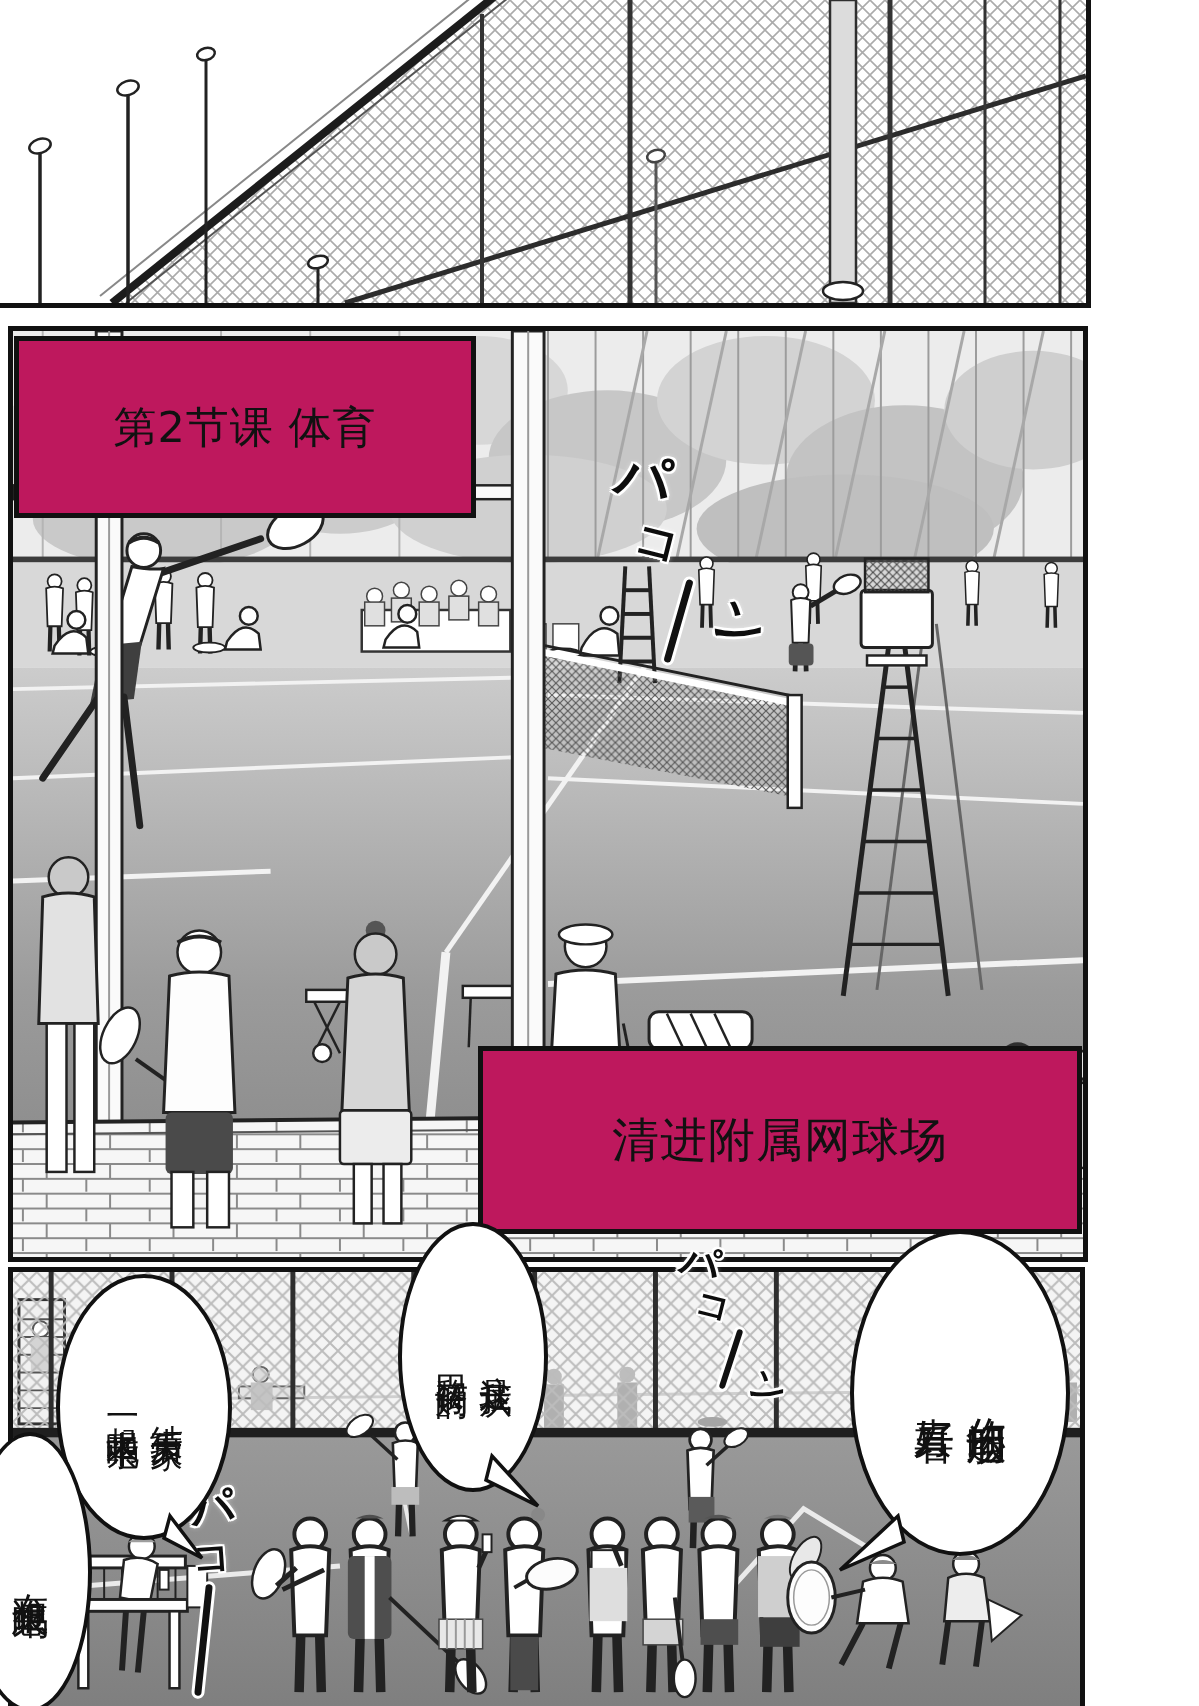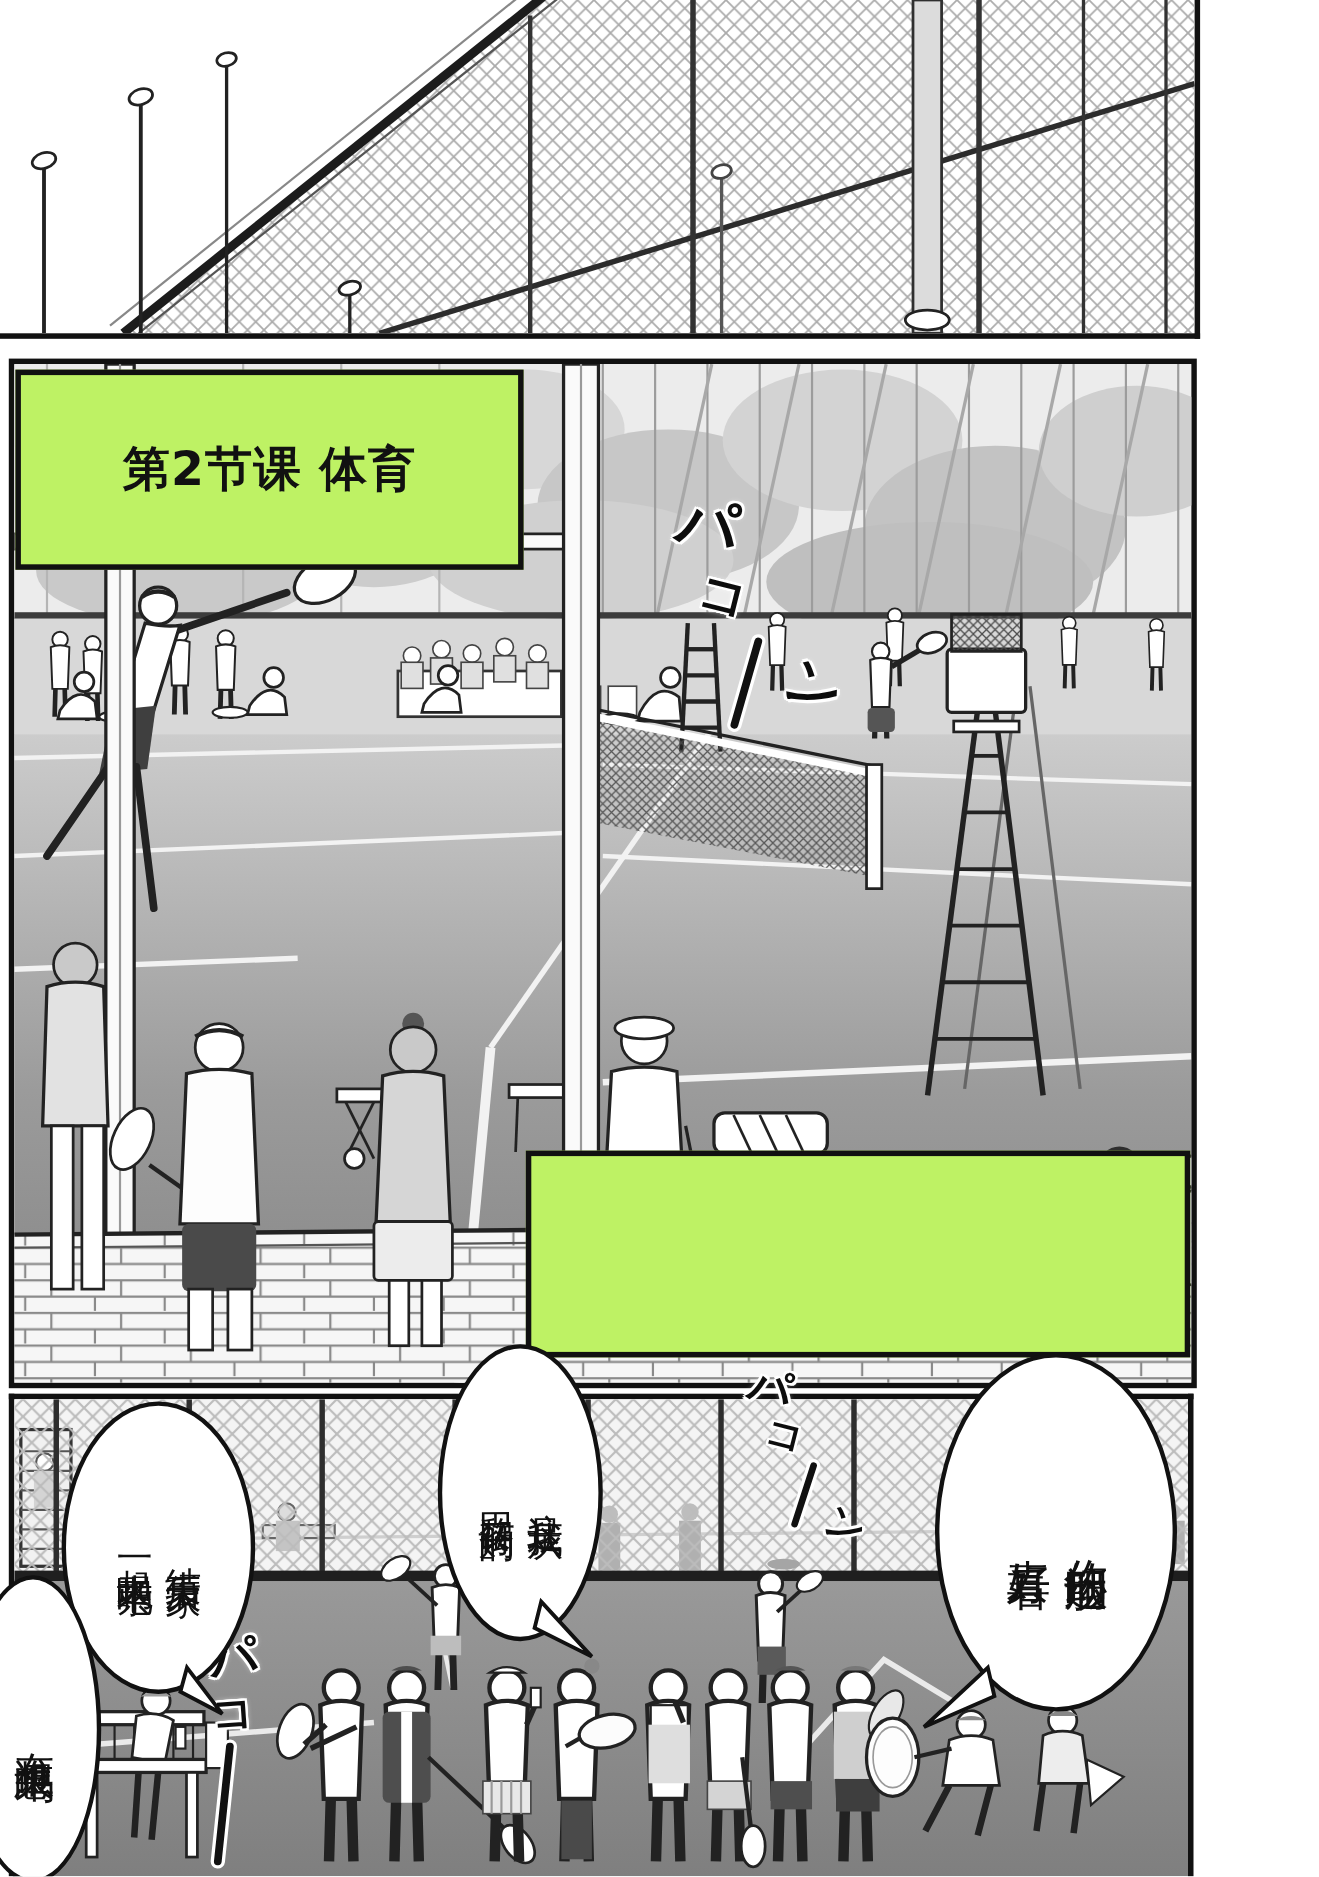--- a/index.html
+++ b/index.html
@@ -3,23 +3,23 @@
 <meta charset="utf-8">
 <style>
   html,body{margin:0;padding:0;background:#fff;}
   .page{position:relative;width:1199px;height:1706px;background:#fff;overflow:hidden;
         font-family:"DejaVu Sans","Liberation Sans",sans-serif;color:#111;}
   .panel{position:absolute;background:#fff;z-index:1;box-sizing:border-box;}
   .panel svg{display:block;width:100%;height:100%;}
   #panel-top{left:0;top:0;width:1091px;height:308px;border-right:5px solid #111;border-bottom:5px solid #111;}
   #panel-mid{left:8px;top:326px;width:1080px;height:936px;border:5px solid #111;}
   #panel-bot{left:8px;top:1267px;width:1077px;height:439px;border:5px solid #111;border-bottom:none;}
-  .caption{position:absolute;z-index:4;background:#bef264;border:5px solid #111;display:flex;
+  .caption{position:absolute;z-index:4;background:#be185d;border:5px solid #111;display:flex;
            flex-direction:column;align-items:center;justify-content:center;text-align:center;
-           font-weight:700;line-height:1.22;letter-spacing:1px;}
+           font-weight:400;line-height:1.22;letter-spacing:1px;}
   #caption-class{left:14px;top:336px;width:452px;height:172px;font-size:43px;}
   #caption-location{left:478px;top:1046px;width:594px;height:178px;font-size:47px;}
   .bubble{position:absolute;z-index:5;background:#fff;border:4px solid #111;border-radius:50%;
           display:flex;align-items:center;justify-content:center;}
   .btext{writing-mode:vertical-rl;text-orientation:upright;line-height:1.18;letter-spacing:3px;color:#111;}
   .btext>div{margin:0 5px;}
   #bubble-compliment{left:850px;top:1230px;width:212px;height:318px;font-size:40px;}
   #bubble-paris{left:398px;top:1222px;width:142px;height:262px;font-size:33px;}
   #bubble-tea{left:56px;top:1274px;width:168px;height:258px;font-size:33px;}
   #bubble-invite{left:-32px;top:1432px;width:116px;height:272px;font-size:36px;}
@@ -474,20 +474,21 @@
         <rect x="148" y="302" width="9" height="20" fill="#fff" stroke="#222" stroke-width="2"></rect>
         <rect x="176" y="298" width="20" height="42" fill="#fff" stroke="#222" stroke-width="2"></rect>
       </g>
     </svg>
   </div>
 
   <div class="caption" id="caption-class">
     <div>第2节课 体育</div>
   </div>
   <div class="caption" id="caption-location">
+    <div>清进附属网球场</div>
   </div>
 
   <div class="bubble" id="bubble-compliment">
     <div class="btext">
       <div>你的运动服</div>
       <div>真好看</div>
     </div>
   </div>
   <svg class="tail" style="left:834px;top:1512px" width="80" height="64">
     <path d="M64,4 L6,58 L70,30 Z" fill="#fff" stroke="#111" stroke-width="3.5"></path>

